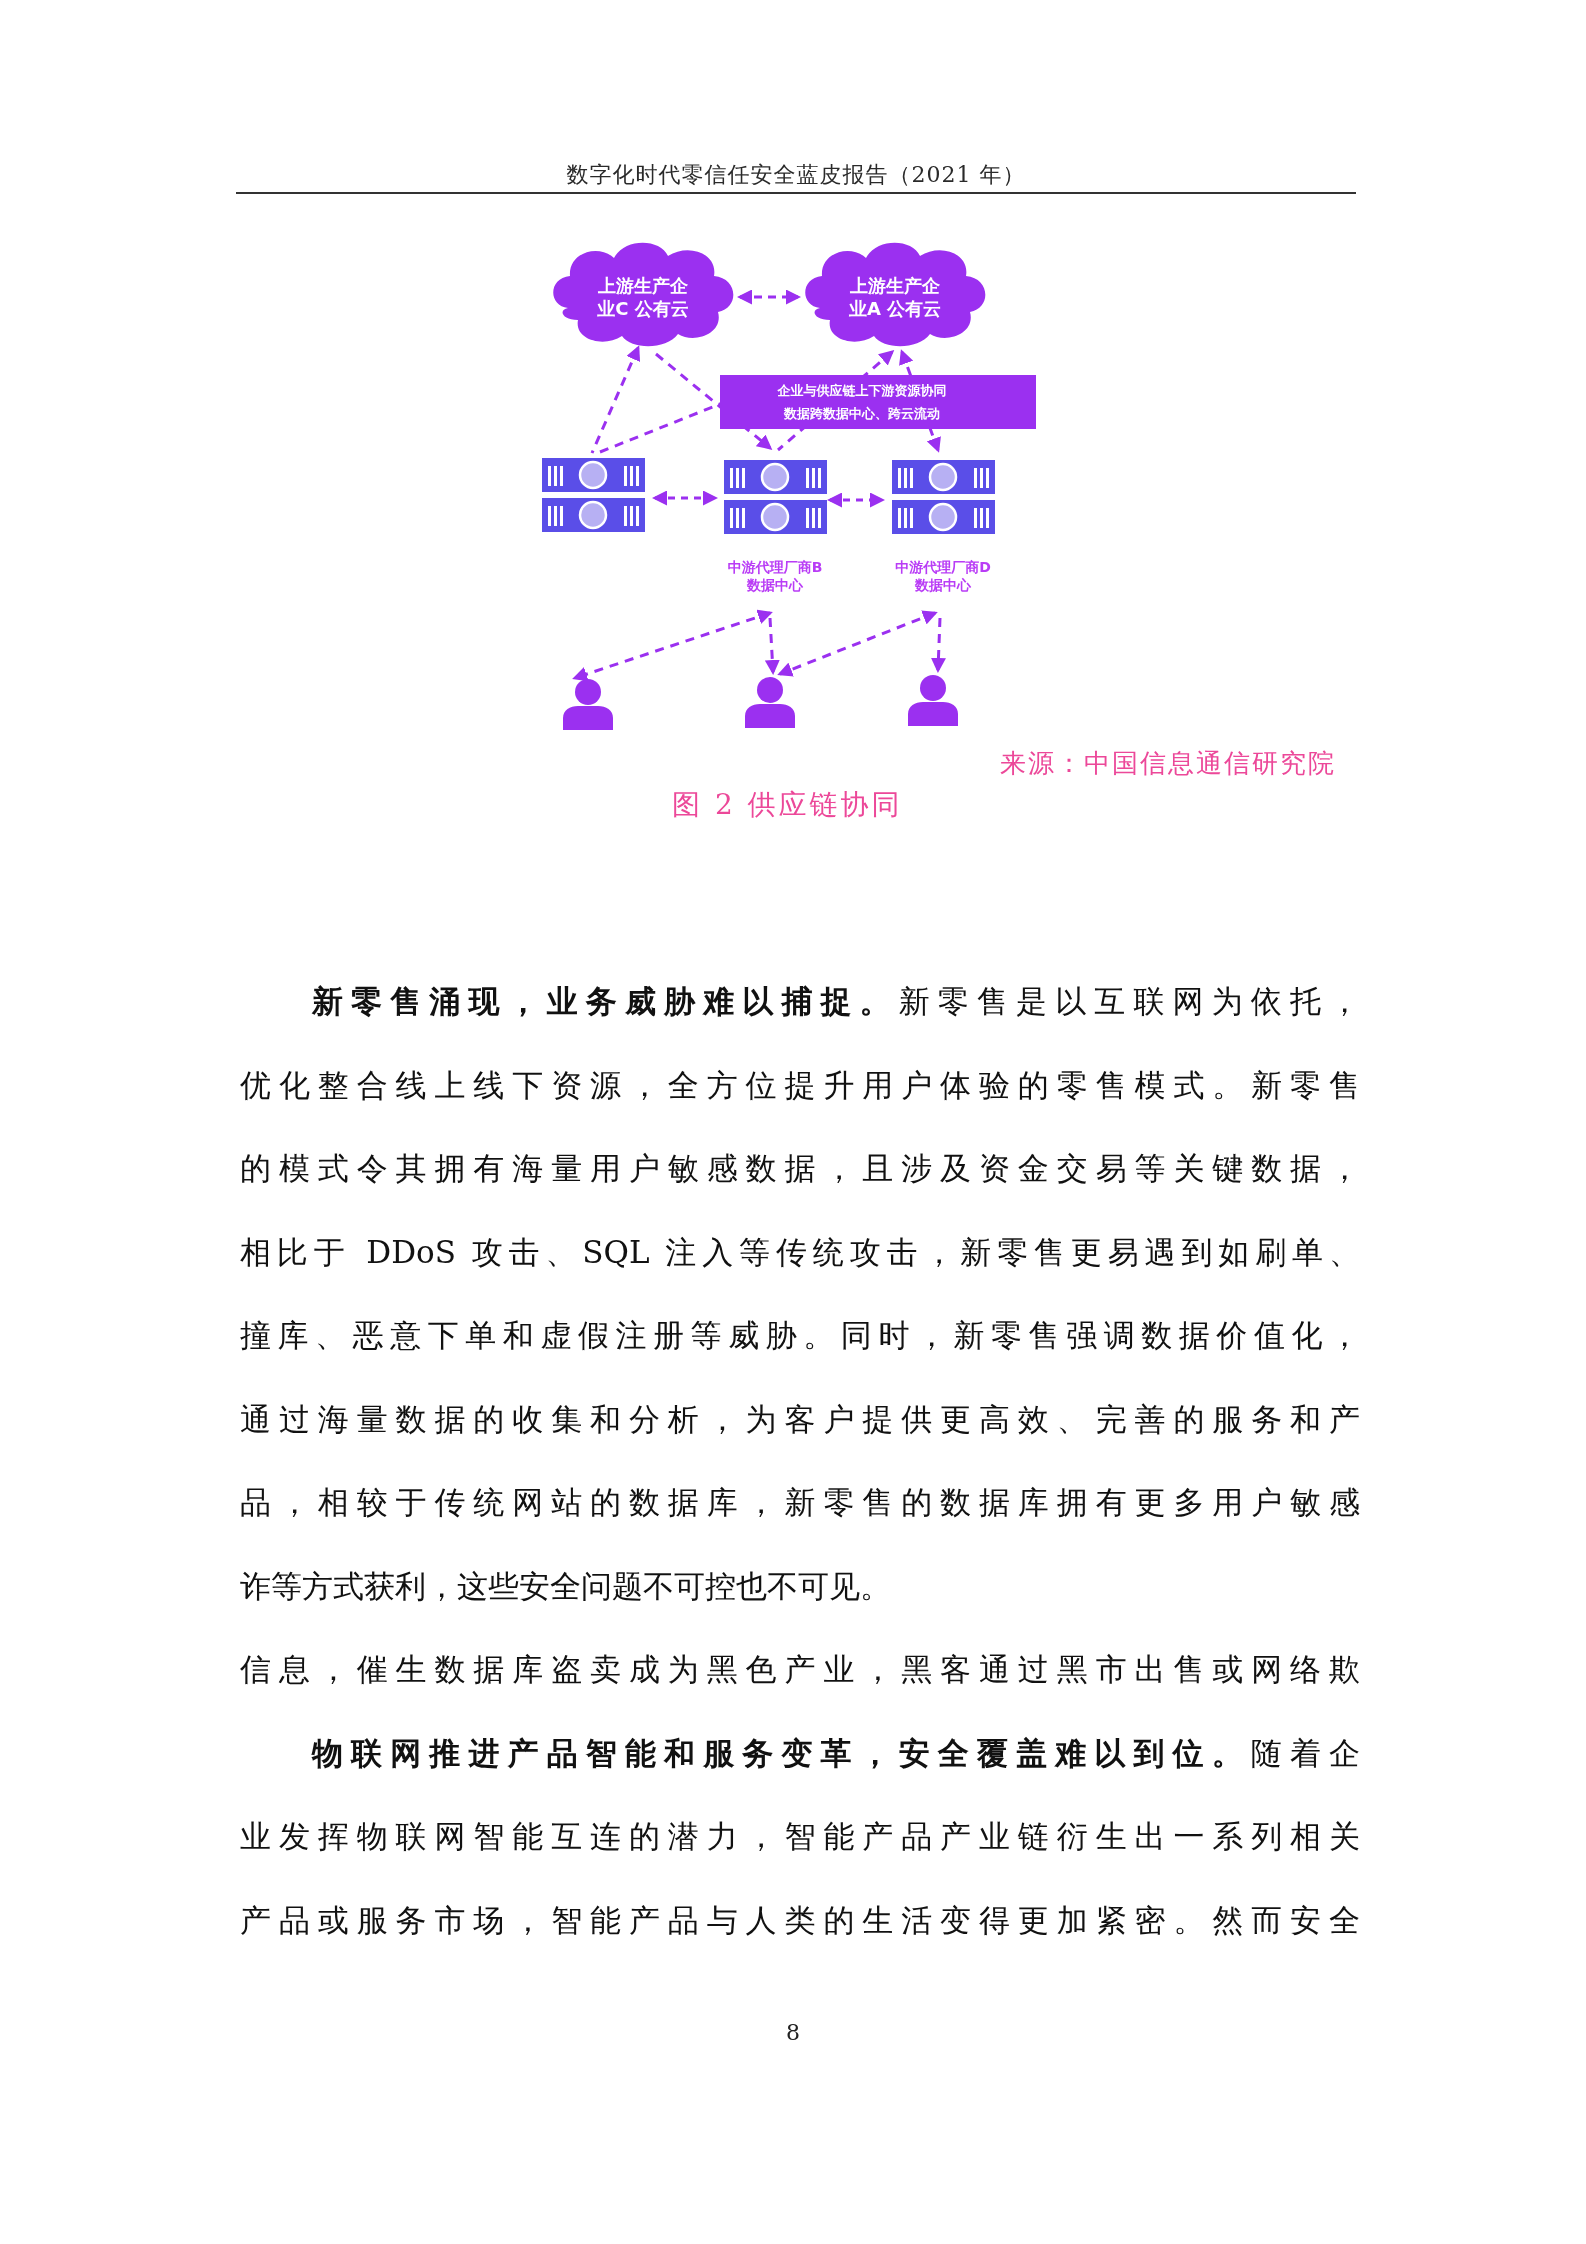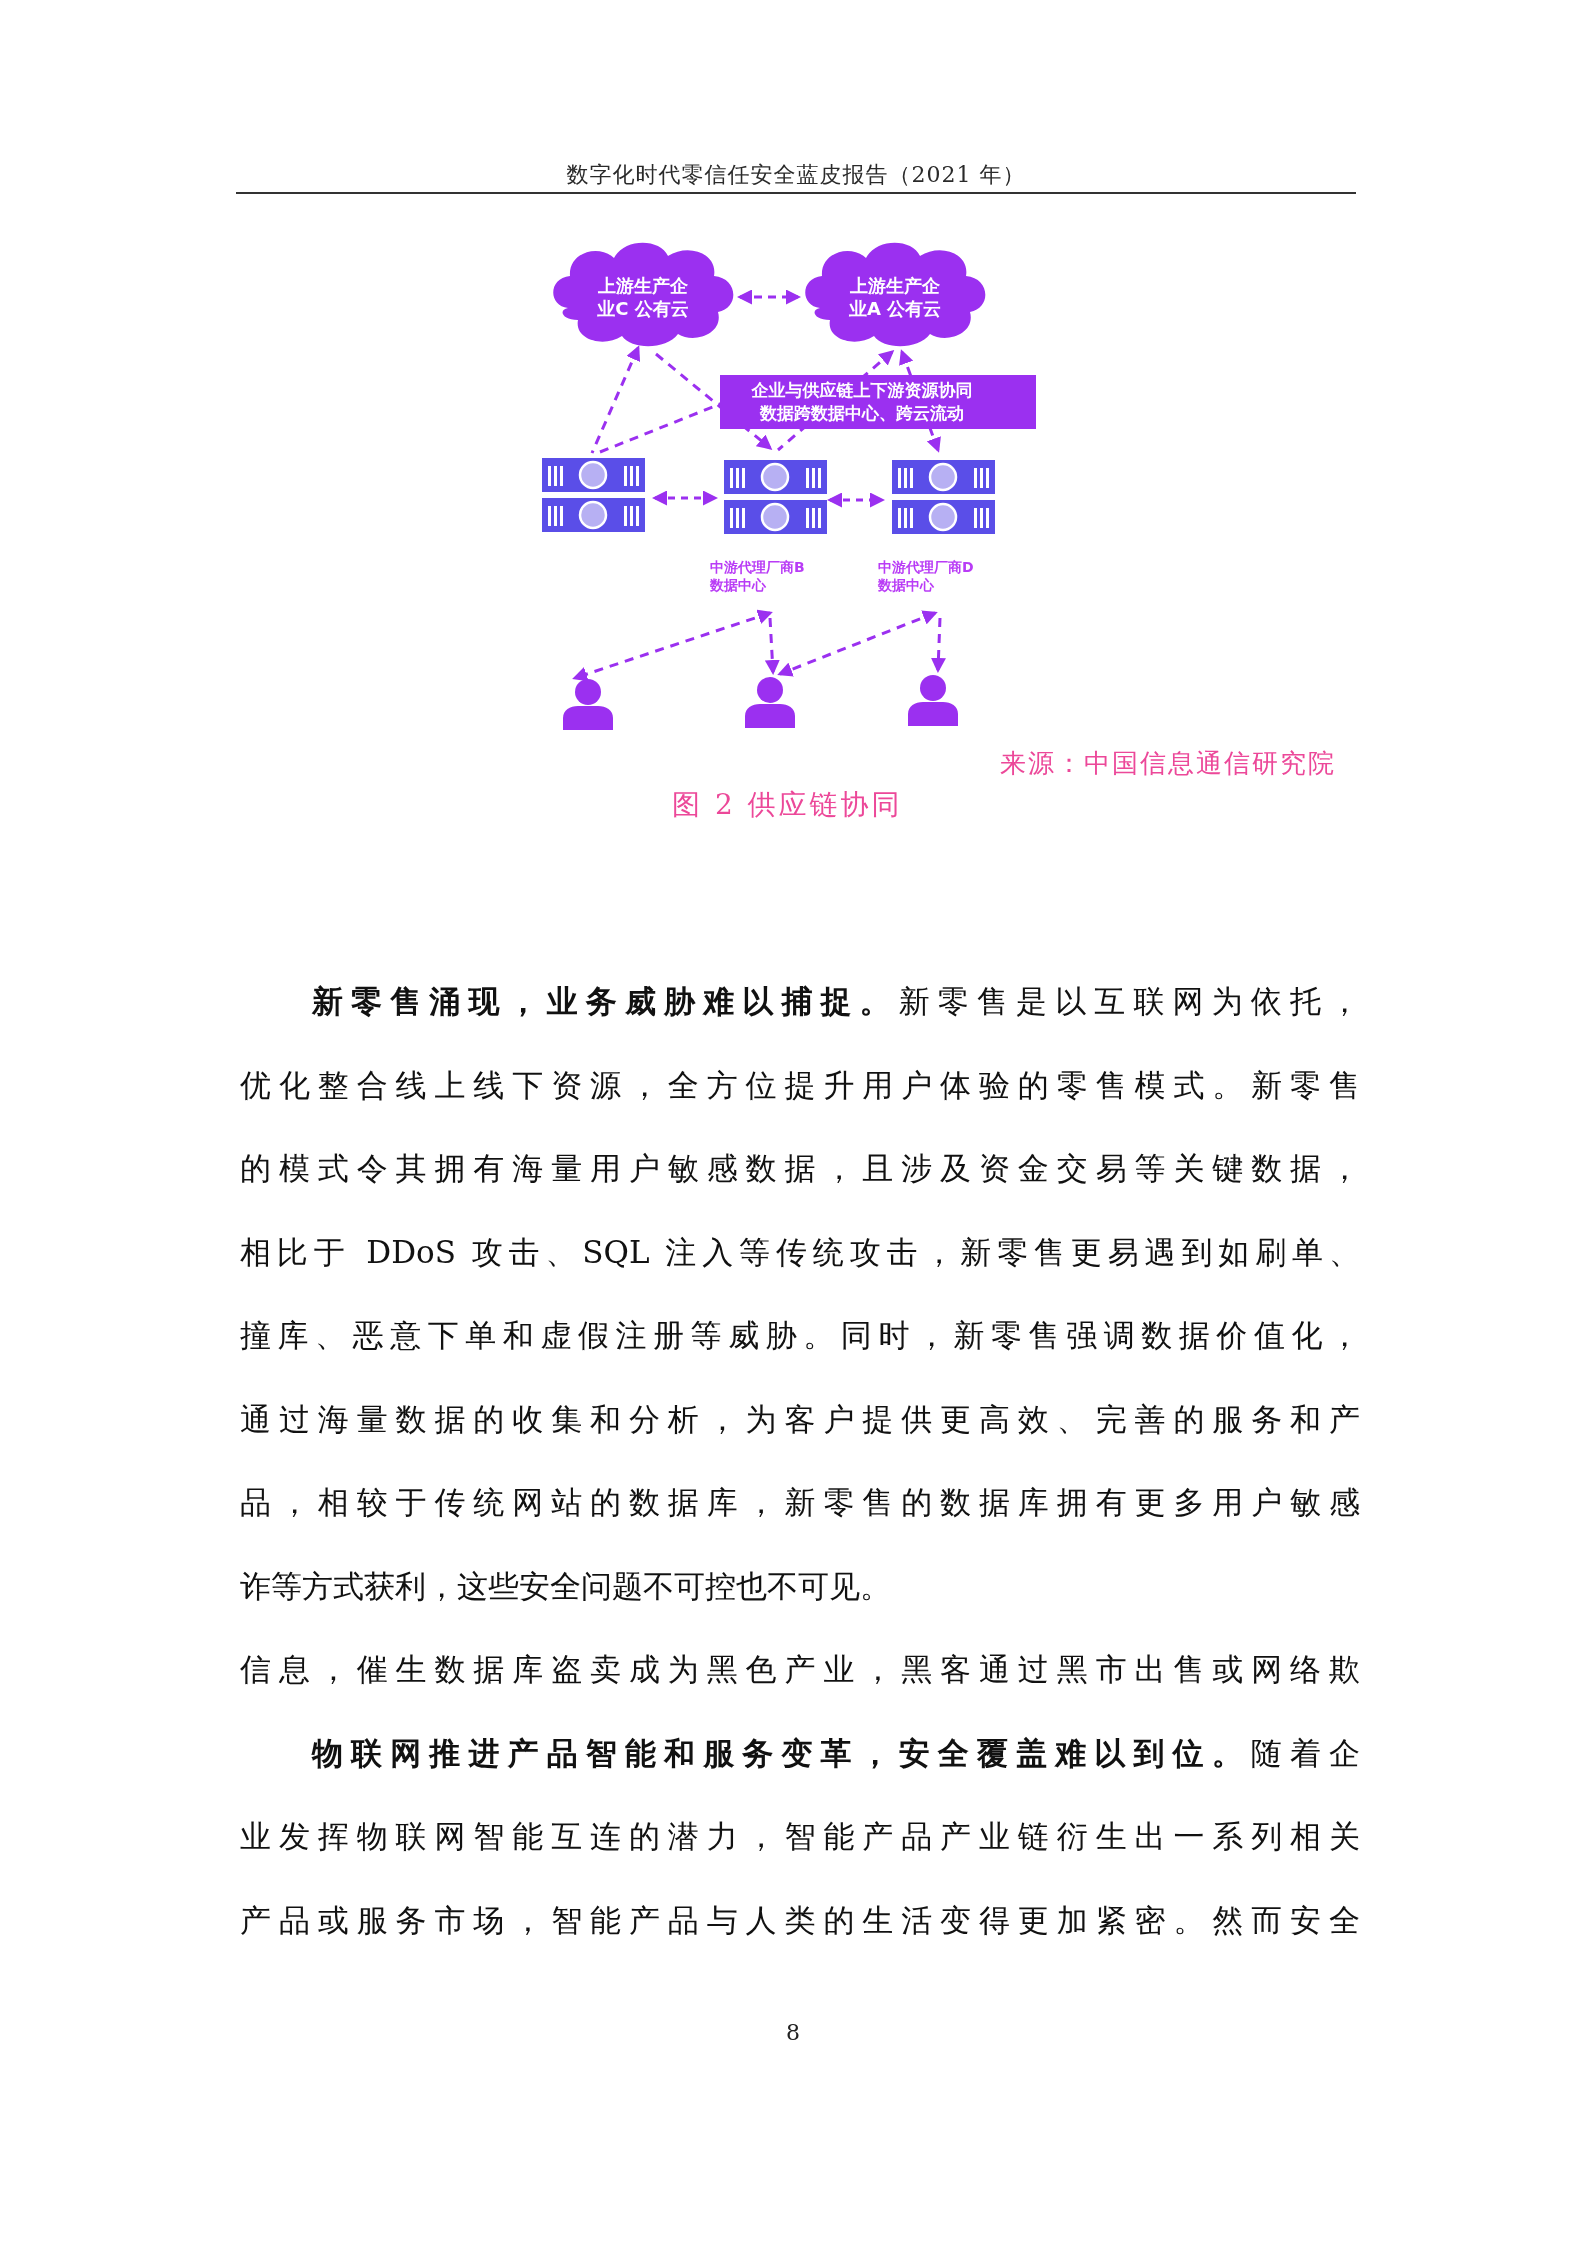--- a/index.html
+++ b/index.html
@@ -16,24 +16,24 @@
     background: #333;
   }
 
   .figure { position: absolute; left: 530px; top: 240px; width: 520px; height: 490px; }
   .figure svg { position: absolute; left: 0; top: 0; }
   .fig-label {
     position: absolute; color: #fff; font-family: "DejaVu Sans", sans-serif;
     font-weight: bold; text-align: center; line-height: 23px;
   }
   .cloud-label { font-size: 18px; width: 120px; }
-  .banner-label { font-size: 17px; line-height: 23px; width: 284px; font-family: Liberation Serif, serif; }
+  .banner-label { font-size: 13px; line-height: 23px; width: 284px; font-family: Liberation Serif, serif; }
   .dc-label {
     position: absolute; color: #b93cf6; font-family: "DejaVu Sans", sans-serif;
-    font-weight: bold; font-size: 14px; line-height: 18px; width: 130px;
+    font-weight: bold; font-size: 14px; text-align: center; line-height: 18px; width: 130px;
   }
 
   .source {
     position: absolute; left: 1000px; top: 746px;
     font-family: "DejaVu Serif", serif; font-size: 26px; color: #ec4899; letter-spacing: 2px;
   }
   .caption {
     position: absolute; left: 672px; top: 786px;
     font-family: "DejaVu Serif", serif; font-size: 28px; color: #ec4899; letter-spacing: 3px;
   }

